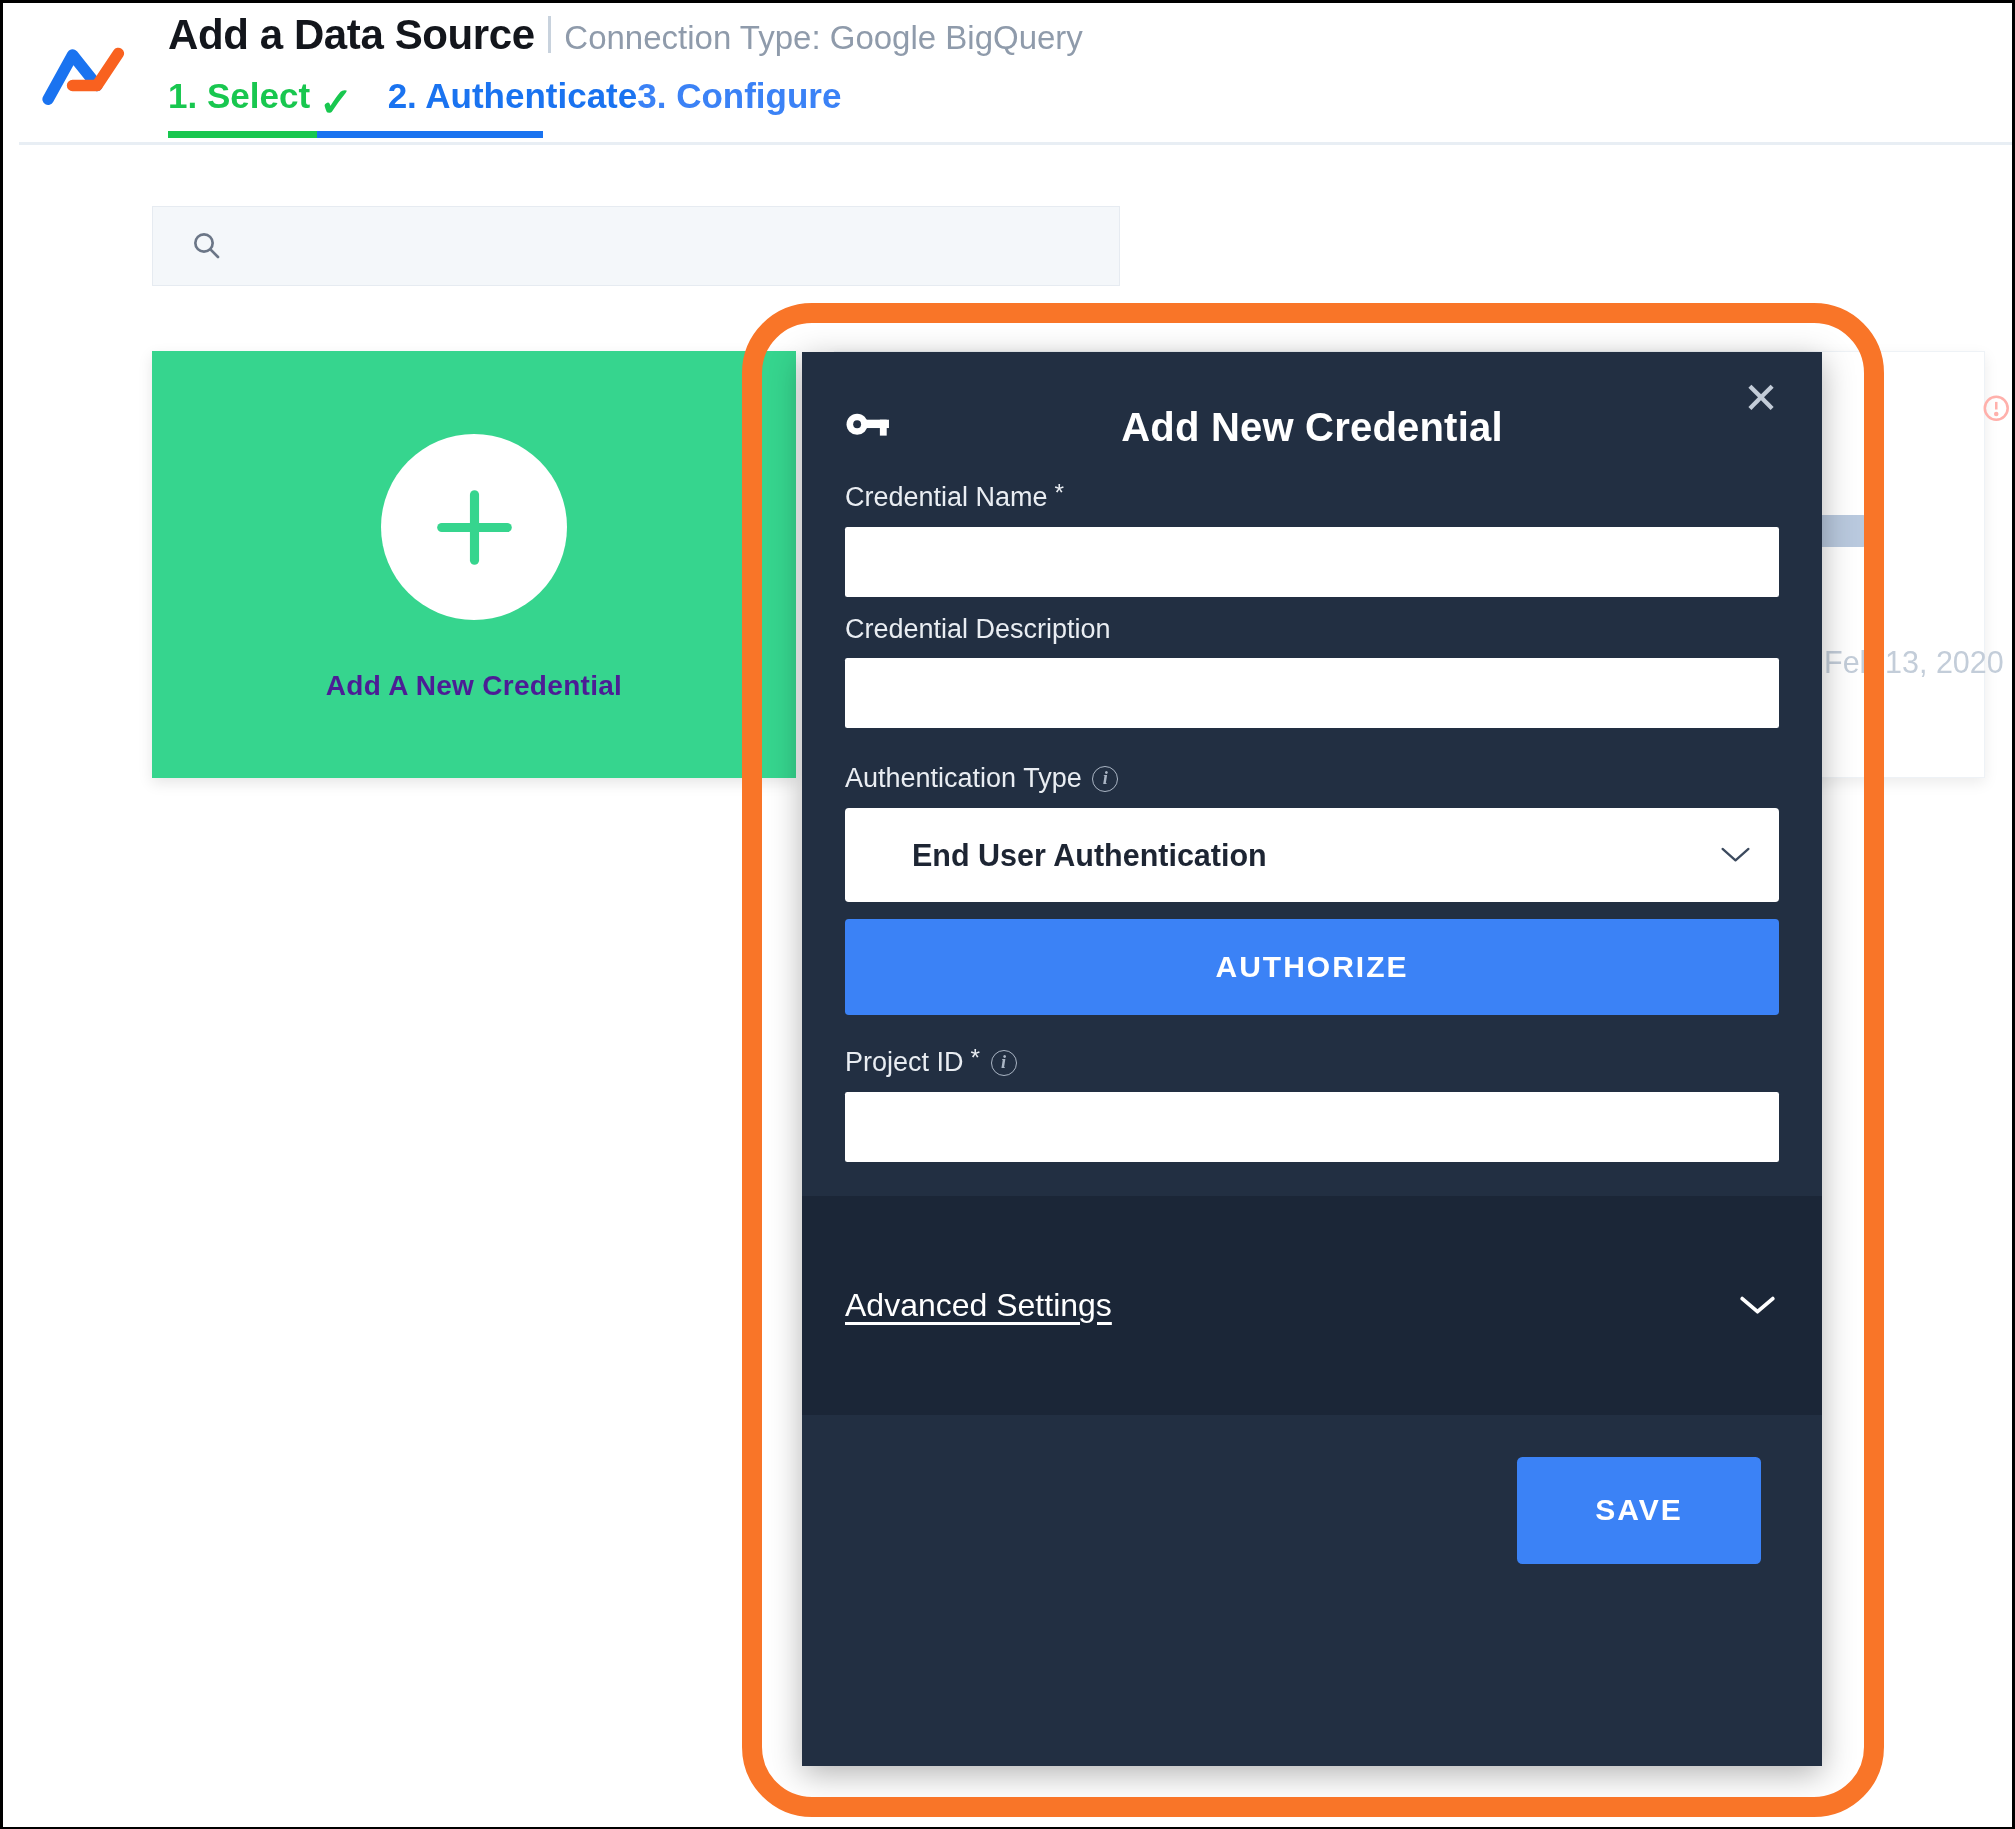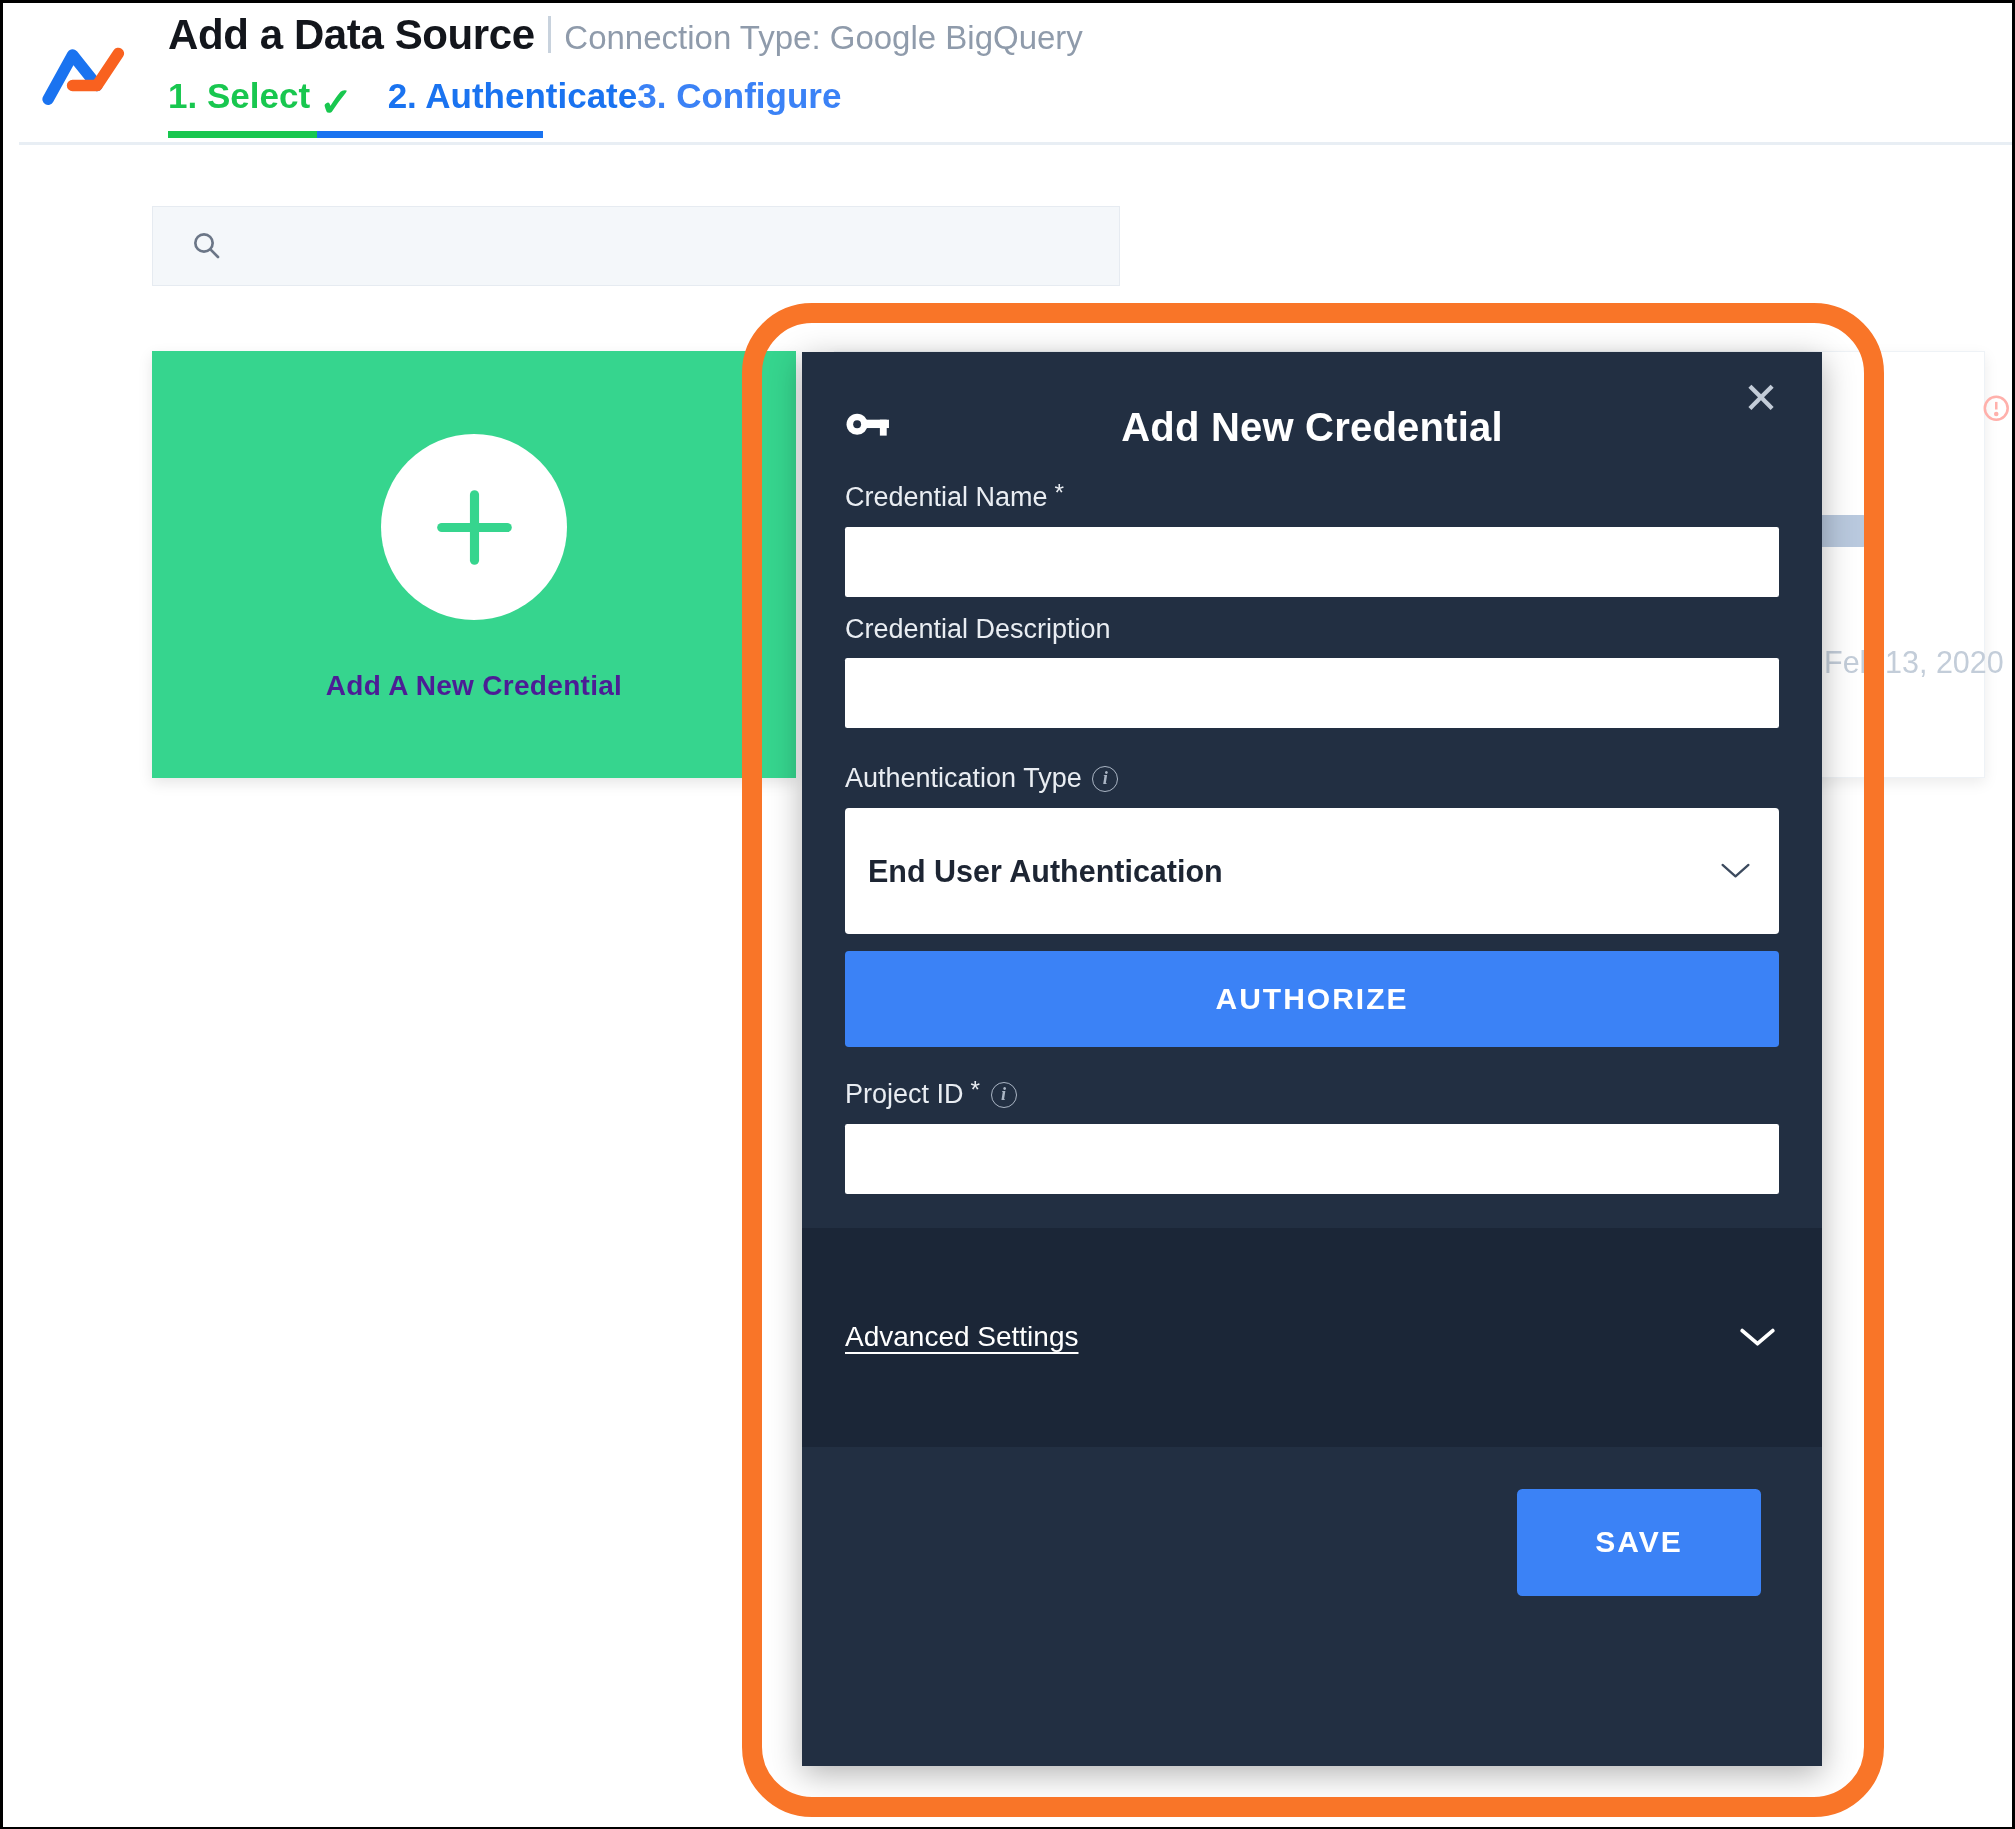--- a/index.html
+++ b/index.html
@@ -195,23 +195,23 @@
     width: 100%; height: 70px;
     background: #ffffff; border: none; border-radius: 2.3px;
     font-size: 27.4px; color: #1d2533;
     padding: 0 20px; outline: none;
     font-family: "Liberation Sans", sans-serif;
   }
   .field-block { margin-bottom: 17px; }
 
   #auth-type-block { margin-top: 35px; }
   #auth-select-wrap {
-    position: relative; width: 100%; height: 126px;
+    position: relative; width: 100%; height: 94px;
     background: #ffffff; border-radius: 3.8px;
-    display: flex; align-items: center;
+    display: flex; align-items: center; padding-left: 44px;
   }
   #auth-select-value {
     font-size: 30.5px; color: #1d2533; font-weight: bold;
     padding-left: 23px;
   }
   #auth-chevron {
     position: absolute; right: 26px; top: 50%;
     transform: translateY(-50%);
   }
   #authorize-button {
@@ -227,21 +227,21 @@
   
   #advanced-settings {
     margin-top: 0;
     background: #1b2637;
     height: 219px;
     display: flex; align-items: center; justify-content: space-between;
     padding: 0 43px;
     cursor: pointer;
   }
   #advanced-settings-label {
-    font-size: 28px; color: #ffffff; font-weight: normal;
+    font-size: 32px; color: #ffffff; font-weight: normal;
     text-decoration: underline;
     text-underline-offset: 6.1px;
   }
 
   
   #modal-footer {
     background: #222f42;
     height: 191px;
     display: flex; align-items: center; justify-content: flex-end;
     padding-right: 61px;

